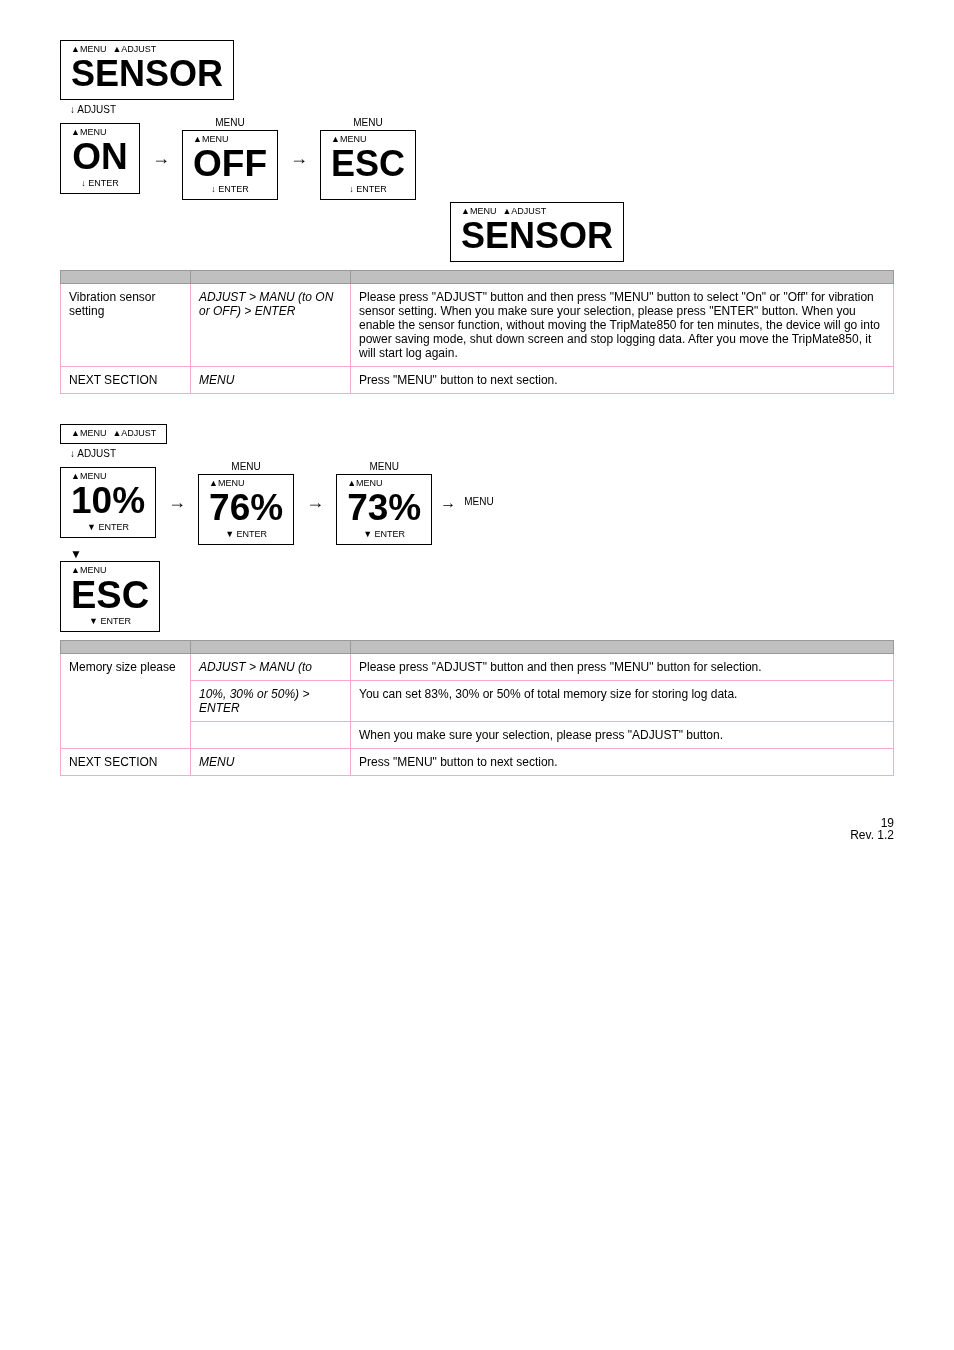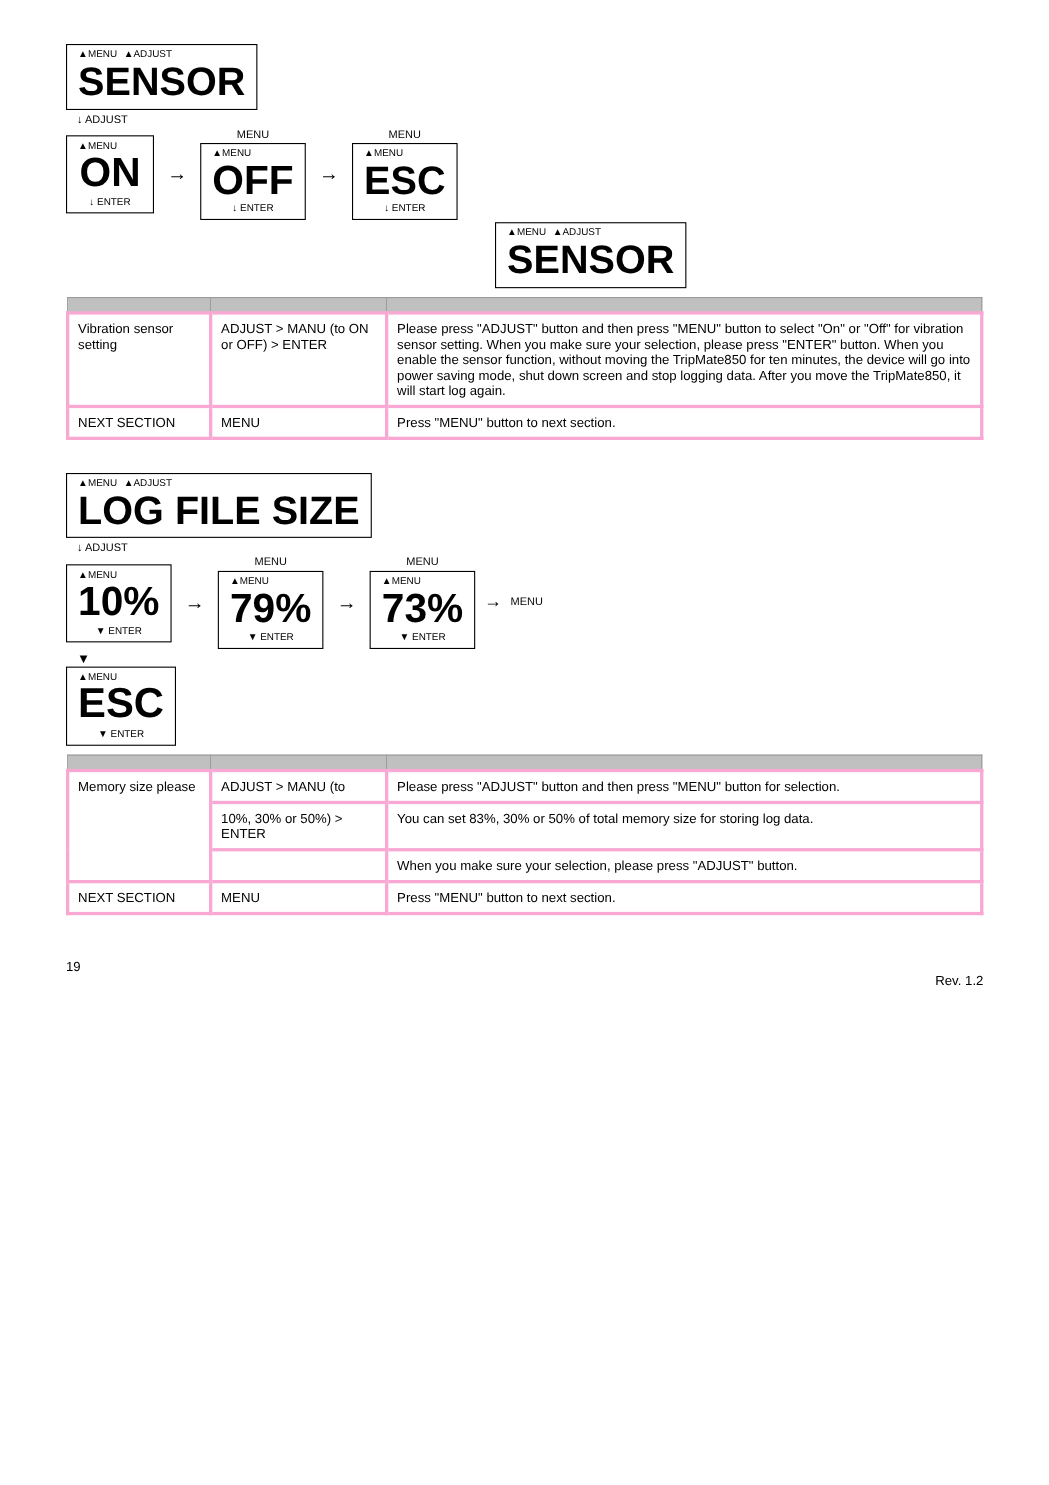--- a/index.html
+++ b/index.html
@@ -30,31 +30,31 @@
 
     table th {
       border: 1px solid #999;
       padding: 6px 8px;
       text-align: left;
       font-weight: normal;
       font-size: 11px;
     }
 
     table td {
-      border: 3px solid #f9a8d4;
+      border: 1px solid #f9a8d4;
       padding: 6px 8px;
       vertical-align: top;
     }
 
     .col1 { width: 130px; }
-    .col2 { width: 160px; }
+    .col2 { width: 160px; font-style: italic; }
 
     
     .page-footer {
-      text-align: left;
+      text-align: right;
       margin-top: 40px;
       font-size: 12px;
       position: relative;
     }
 
     .page-footer .rev {
       position: absolute;
       right: 0;
       top: 12px;
       font-size: 12px;
@@ -239,21 +239,20 @@
 
 <div class="section">
 
   <div class="lfs-diagram">
     <div class="top-box-wrapper">
       <div class="top-sensor-box">
         <div class="top-sensor-header">
           <span>▲MENU</span>
           <span>▲ADJUST</span>
         </div>
-        <div class="sensor-big">LOG FILE SIZE</div>
       </div>
     </div>
 
     <div style="display:flex;flex-direction:column; margin-top:0;">
       <div style="margin-left:10px; font-size:10px;">↓ ADJUST</div>
 
       <div style="display:flex;align-items:center;gap:8px;margin-top:2px;">
 
         <div class="node-box">
           <div class="node-header">
@@ -264,21 +263,21 @@
         </div>
 
         <span class="arrow-h">→</span>
 
         <div style="display:flex;flex-direction:column;align-items:center;">
           <div class="menu-above">MENU</div>
           <div class="node-box">
             <div class="node-header">
               <span>▲MENU</span>
             </div>
-            <div class="node-value">79%</div>
+            <div class="node-value">76%</div>
             <div class="node-footer">▼ ENTER</div>
           </div>
         </div>
 
         <span class="arrow-h">→</span>
 
         <div style="display:flex;flex-direction:column;align-items:center;">
           <div class="menu-above">MENU</div>
           <div class="node-box">
             <div class="node-header">

